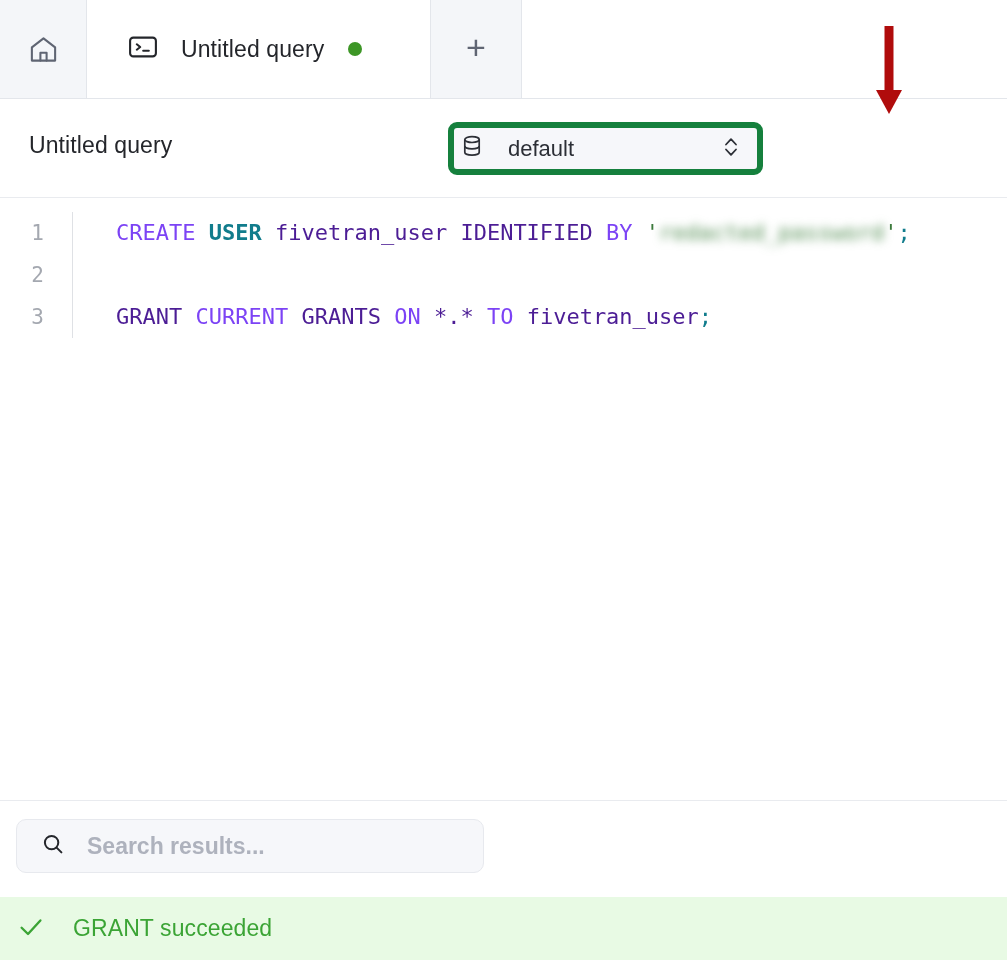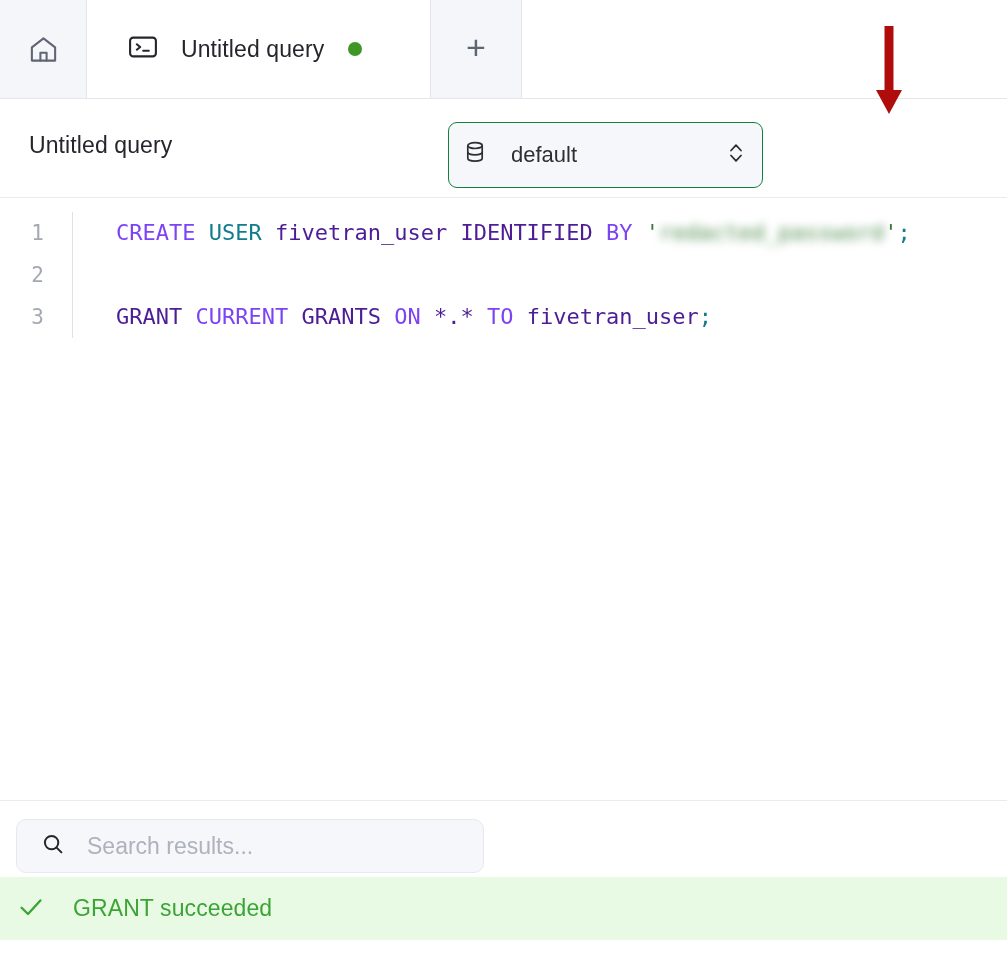--- a/index.html
+++ b/index.html
@@ -101,28 +101,28 @@
     font-size: 23px;
     color: #24262b;
     letter-spacing: 0.1px;
   }
 
   .db-select {
     position: absolute;
     left: 448px;
     top: 23px;
     width: 315px;
-    height: 66px;
+    height: 53px;
     background: #f6f7fa;
-    border: 1px solid #15803d;
+    border: 6px solid #15803d;
     border-radius: 9px;
     box-sizing: border-box;
     display: flex;
     align-items: center;
-    padding: 0 17px 0 16px;
+    padding: 0 17px 0 8px;
   }
   .db-icon { flex: 0 0 auto; display: block; }
   .db-name {
     margin-left: 26px;
     font-size: 22px;
     color: #2c2f36;
     flex: 1 1 auto;
     white-space: nowrap;
   }
   .db-caret { flex: 0 0 auto; display: block; }
@@ -207,21 +207,21 @@
     font-size: 21px;
     flex: 0 0 auto;
     font-family: "DejaVu Sans Mono", "Liberation Mono", monospace;
   }
   .code-text {
     margin-left: 72px;
     color: #2b2d33;
     flex: 0 0 auto;
   }
   .kw-purple { color: #7c43f5; text-align: right; }
-  .kw-teal   { color: #117c8c; }
+  .kw-teal   { color: #117c8c; font-weight: bold; }
   .kw-plain  { color: #4c1d95; }
   .punct-teal{ color: #117c8c; }
   .str-quote { color: #3c7a3c; }
   .str-blur {
     color: #4d8a4d;
     filter: blur(5px);
     display: inline-block;
   }
 
   
@@ -252,27 +252,28 @@
   .search-icon { flex: 0 0 auto; display: block; }
   .search-input {
     border: none;
     outline: none;
     background: transparent;
     font-family: "Liberation Sans", sans-serif;
     font-size: 23px;
     color: #6d28d9;
     width: 370px;
     padding: 0;
+    font-weight: bold;
   }
   .search-input::placeholder { color: #aeb2bd; }
 
   .status-banner {
     position: absolute;
     left: 0;
-    top: 76px;
+    top: 96px;
     width: 1007px;
     height: 63px;
     background: #e8fae4;
     display: flex;
     align-items: center;
     box-sizing: border-box;
   }
   .status-check {
     margin-left: 16px;
     flex: 0 0 auto;

